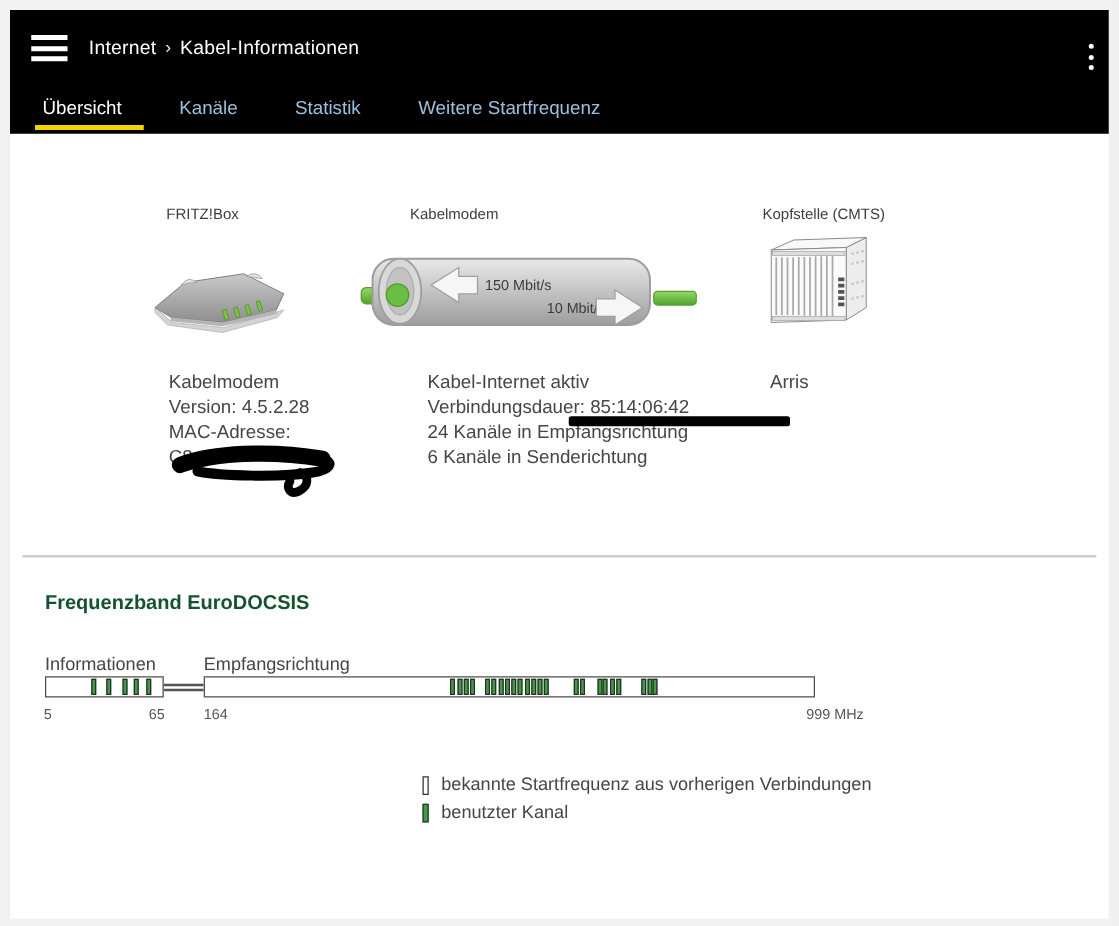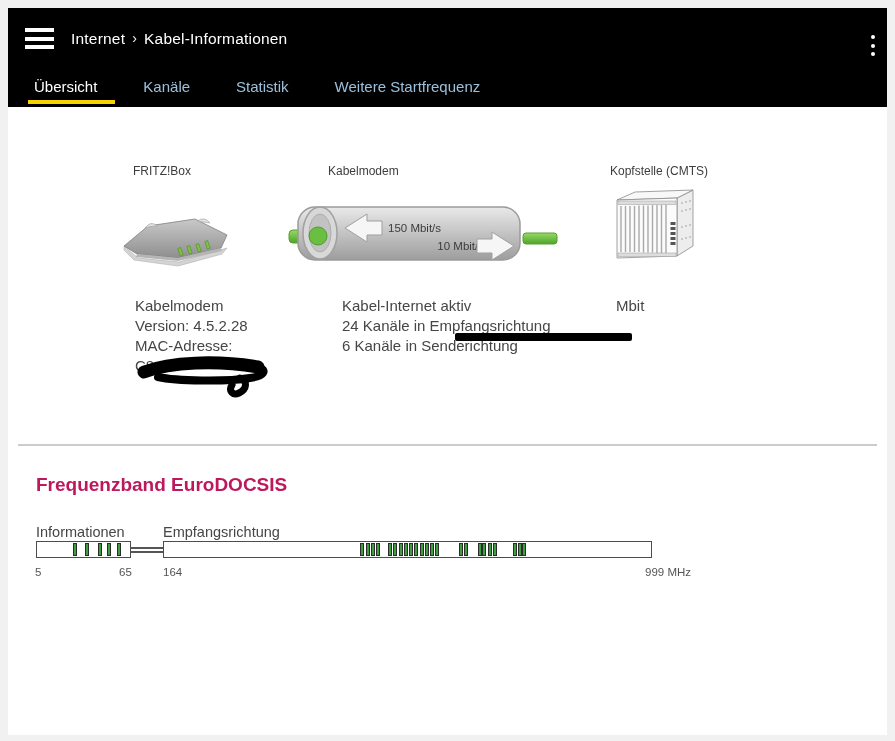--- a/index.html
+++ b/index.html
@@ -25,21 +25,21 @@
 
   
   .colhead{position:absolute;font-size:12px;font-weight:normal;color:#3d3d3d;margin-top:32px;}
   .infoblock{position:absolute;font-size:15px;color:#464646;line-height:20px;white-space:nowrap;}
   .mac-gap{display:inline-block;width:78px;}
   .redact-bar{position:absolute;left:447px;top:325px;width:177px;height:8px;background:#000;border-radius:2px;}
   .scribble-mac{position:absolute;left:128px;top:344px;width:140px;height:48px;}
   .divider{position:absolute;left:10px;top:436px;width:859px;border-top:2px solid #cccccc;}
 
   
-  .freq-title{position:absolute;left:28px;top:466px;font-size:19px;font-weight:bold;color:#be185d;}
+  .freq-title{position:absolute;left:28px;top:466px;font-size:16px;font-weight:bold;color:#14532d;}
   .band-label{position:absolute;top:516px;font-size:14.5px;color:#464646;}
   .band-bar{position:absolute;top:533px;height:17px;background:#fff;border:1px solid #4d4d4d;box-sizing:border-box;}
   .band-bar .tick{position:absolute;top:1px;bottom:1px;width:4px;background:#3f9e42;border:1px solid #2c2c2c;box-sizing:border-box;transform:translateX(-50%);}
   .connector{position:absolute;left:123px;top:539px;width:32px;height:6px;border-top:2px solid #555;border-bottom:2px solid #555;box-sizing:border-box;}
   .scale{position:absolute;top:558px;font-size:11.5px;color:#555;}
   .legend{position:absolute;left:330px;top:609px;}
   .legend-row{display:flex;align-items:center;height:22px;}
   .legend-marker{width:5px;height:15px;border:1px solid #333;box-sizing:border-box;margin-right:10px;flex:none;}
   .legend-marker.known{background:#fdfdfd;}
   .legend-marker.used{background:#3f9e42;}
@@ -179,26 +179,27 @@
       </div>
     </div>
     <svg class="scribble-mac" viewBox="0 0 140 48">
       <path d="M8,20 C35,10 80,8 122,15" fill="none" stroke="#000" stroke-width="13" stroke-linecap="round"></path>
       <path d="M122,15 C132,18 128,24 114,26 C90,30 40,29 22,25" fill="none" stroke="#000" stroke-width="8" stroke-linecap="round"></path>
       <path d="M104,26 C112,29 111,37 103,41 C97,44 92,39 96,33" fill="none" stroke="#000" stroke-width="7" stroke-linecap="round"></path>
     </svg>
 
     <div class="infoblock" style="left:334px;top:288px;">
       <div>Kabel-Internet aktiv</div>
+      <div>Verbindungsdauer: 85:14:06:42</div>
       <div>24 Kanäle in Empfangsrichtung</div>
       <div>6 Kanäle in Senderichtung</div>
     </div>
     <div class="redact-bar"></div>
 
-    <div class="infoblock" style="left:608px;top:288px;">Mbit</div>
+    <div class="infoblock" style="left:608px;top:288px;">Arris</div>
 
     <div class="divider"></div>
 
     <div class="freq-title">Frequenzband EuroDOCSIS</div>
 
     <div class="band-label" style="left:28px;">Informationen</div>
     <div class="band-label" style="left:155px;">Empfangsrichtung</div>
 
     <div class="band-bar" style="left:28px;width:95px;">
         <span class="tick" style="left: 41%;"></span>
@@ -232,15 +233,25 @@
         <span class="tick" style="left: 72%;"></span>
         <span class="tick" style="left: 73%;"></span>
         <span class="tick" style="left: 74%;"></span>
       </div>
 
     <div class="scale" style="left:27px;">5</div>
     <div class="scale" style="left:111px;text-align:center;">65</div>
     <div class="scale" style="left:155px;">164</div>
     <div class="scale" style="left:637px;">999 MHz</div>
 
+    <div class="legend">
+      <div class="legend-row">
+        <span class="legend-marker known"></span>
+        <span class="legend-text">bekannte Startfrequenz aus vorherigen Verbindungen</span>
+      </div>
+      <div class="legend-row">
+        <span class="legend-marker used"></span>
+        <span class="legend-text">benutzter Kanal</span>
+      </div>
+    </div>
 
   </div>
 </div>
 
 </body></html>

